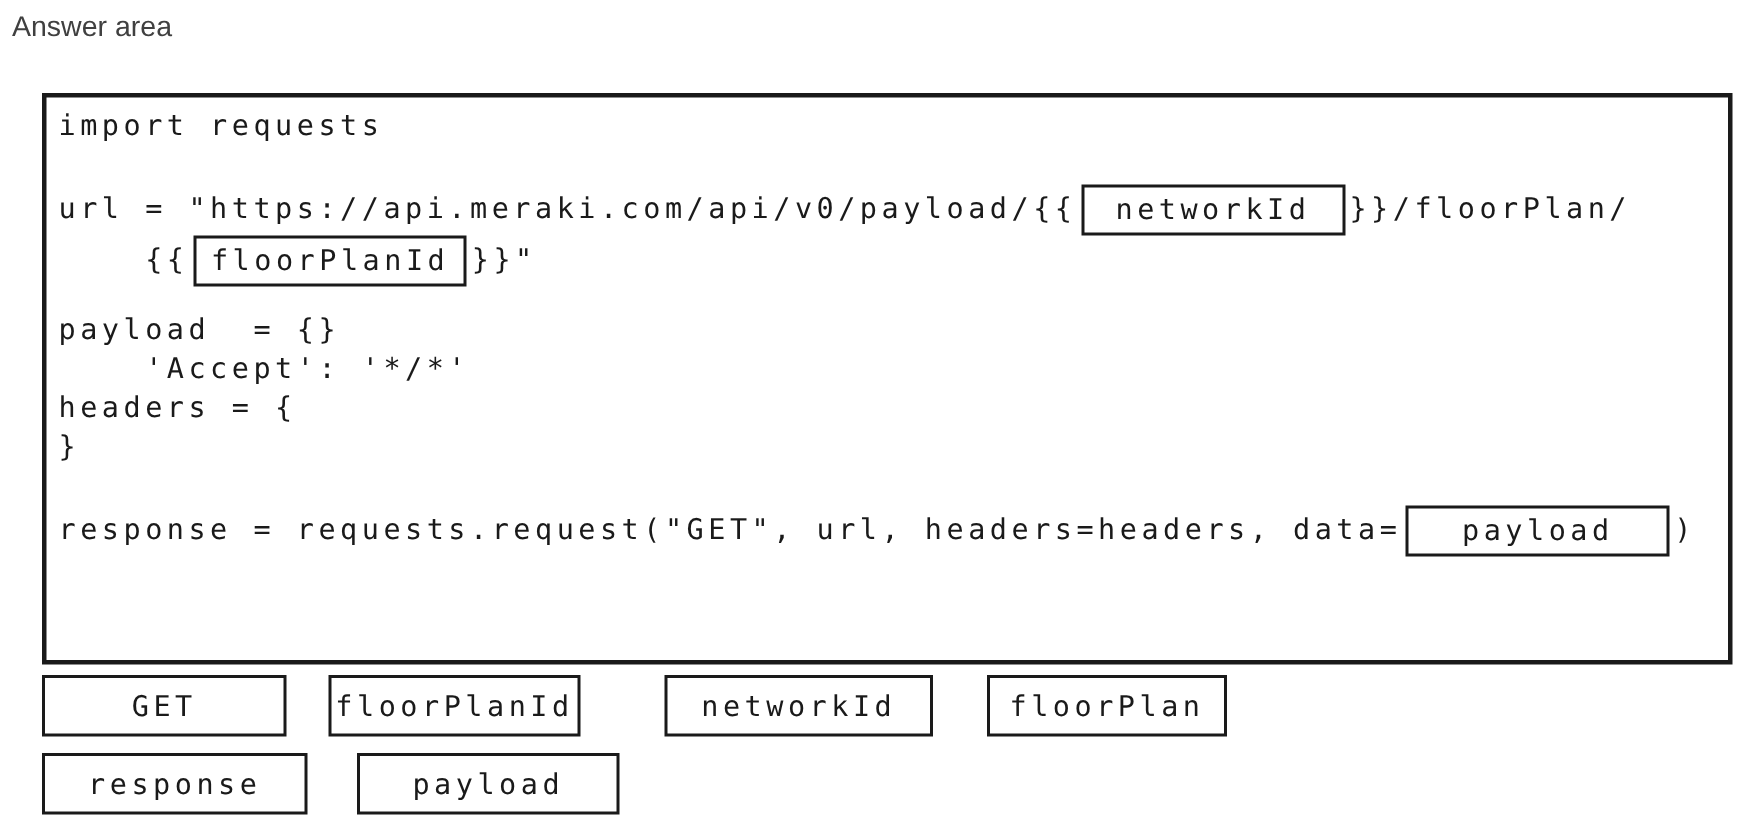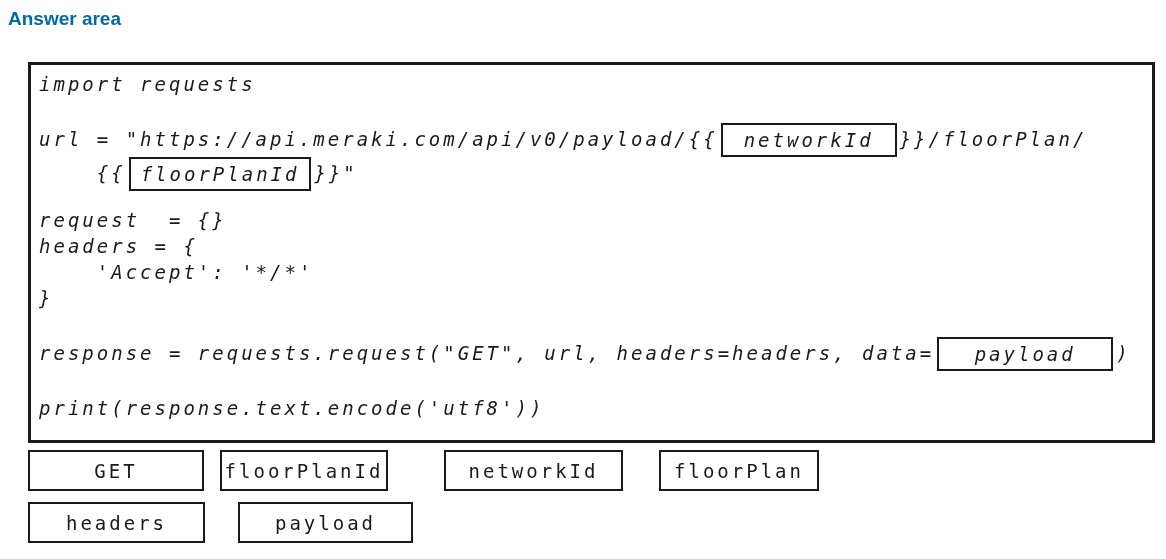--- a/index.html
+++ b/index.html
@@ -11,33 +11,32 @@
   html,body{margin:0;padding:0;}
   body{
     width:1166px;height:559px;position:relative;
     background:var(--bg);
     font-family:"Liberation Sans",sans-serif;
     color:var(--text);
     overflow:hidden;
   }
   .page-title{
     position:absolute;left:8px;top:8px;
-    font-size:19px;font-weight:bold;color:#0369a1;
+    font-size:19px;font-weight:normal;color:#404040;
   }
   .code-panel{
     position:absolute;left:28px;top:62px;
     width:1127px;height:381px;
     border:3px solid var(--border);
     background:var(--bg);
     padding:6px 0 0 8px;
     font-family:"DejaVu Sans Mono",monospace;
     font-size:19px;letter-spacing:3px;
     color:var(--text);
     overflow:hidden;
-    font-style:italic;
   }
   .code-line{
     white-space:pre;
     min-height:26px;line-height:26px;
   }
   .code-line.m-url{margin-top:26px;}
   .code-line.m-payload{margin-top:16px;}
   .code-line.m-response{margin-top:26px;}
   .code-line.m-print{margin-top:24px;}
   .slot{
@@ -61,47 +60,46 @@
   .token{
     height:41px;
     border:2px solid var(--border);
     background:var(--bg);
     display:flex;align-items:center;justify-content:center;
     font-family:"DejaVu Sans Mono",monospace;
     font-size:19px;letter-spacing:3px;
     color:var(--text);
     white-space:pre;
   }
-  .t-get{width:176px;margin-right:16px;}
+  .t-get{width:163px;margin-right:28px;}
   .t-floorplanid{width:168px;margin-right:56px;}
   .t-networkid{width:179px;margin-right:36px;}
   .t-floorplan{width:160px;}
   .t-network{width:177px;margin-right:33px;}
   .t-payload{width:175px;}
 </style>
 </head>
 <body>
 
 <div class="page-title">Answer area</div>
 
 <div class="code-panel">
   <div class="code-line">import requests</div>
   <div class="code-line m-url"><span>url = "https://api.meraki.com/api/v0/payload/{{</span><span class="slot">networkId</span><span>}}/floorPlan/</span></div>
   <div class="code-line"><span>    {{</span><span class="slot">floorPlanId</span><span>}}"</span></div>
-  <div class="code-line m-payload">request  = {}</div>
+  <div class="code-line m-payload">payload  = {}</div>
+  <div class="code-line">    'Accept': '*/*'</div>
   <div class="code-line">headers = {</div>
-  <div class="code-line">    'Accept': '*/*'</div>
   <div class="code-line">}</div>
   <div class="code-line m-response"><span>response = requests.request("GET", url, headers=headers, data=</span><span class="slot">payload</span><span>)</span></div>
-  <div class="code-line m-print">print(response.text.encode('utf8'))</div>
 </div>
 
 <div class="token-row row1">
   <div class="token t-get">GET</div>
   <div class="token t-floorplanid">floorPlanId</div>
   <div class="token t-networkid">networkId</div>
   <div class="token t-floorplan">floorPlan</div>
 </div>
 
 <div class="token-row row2">
-  <div class="token t-network">headers</div>
+  <div class="token t-network">response</div>
   <div class="token t-payload">payload</div>
 </div>
 
 </body></html>

